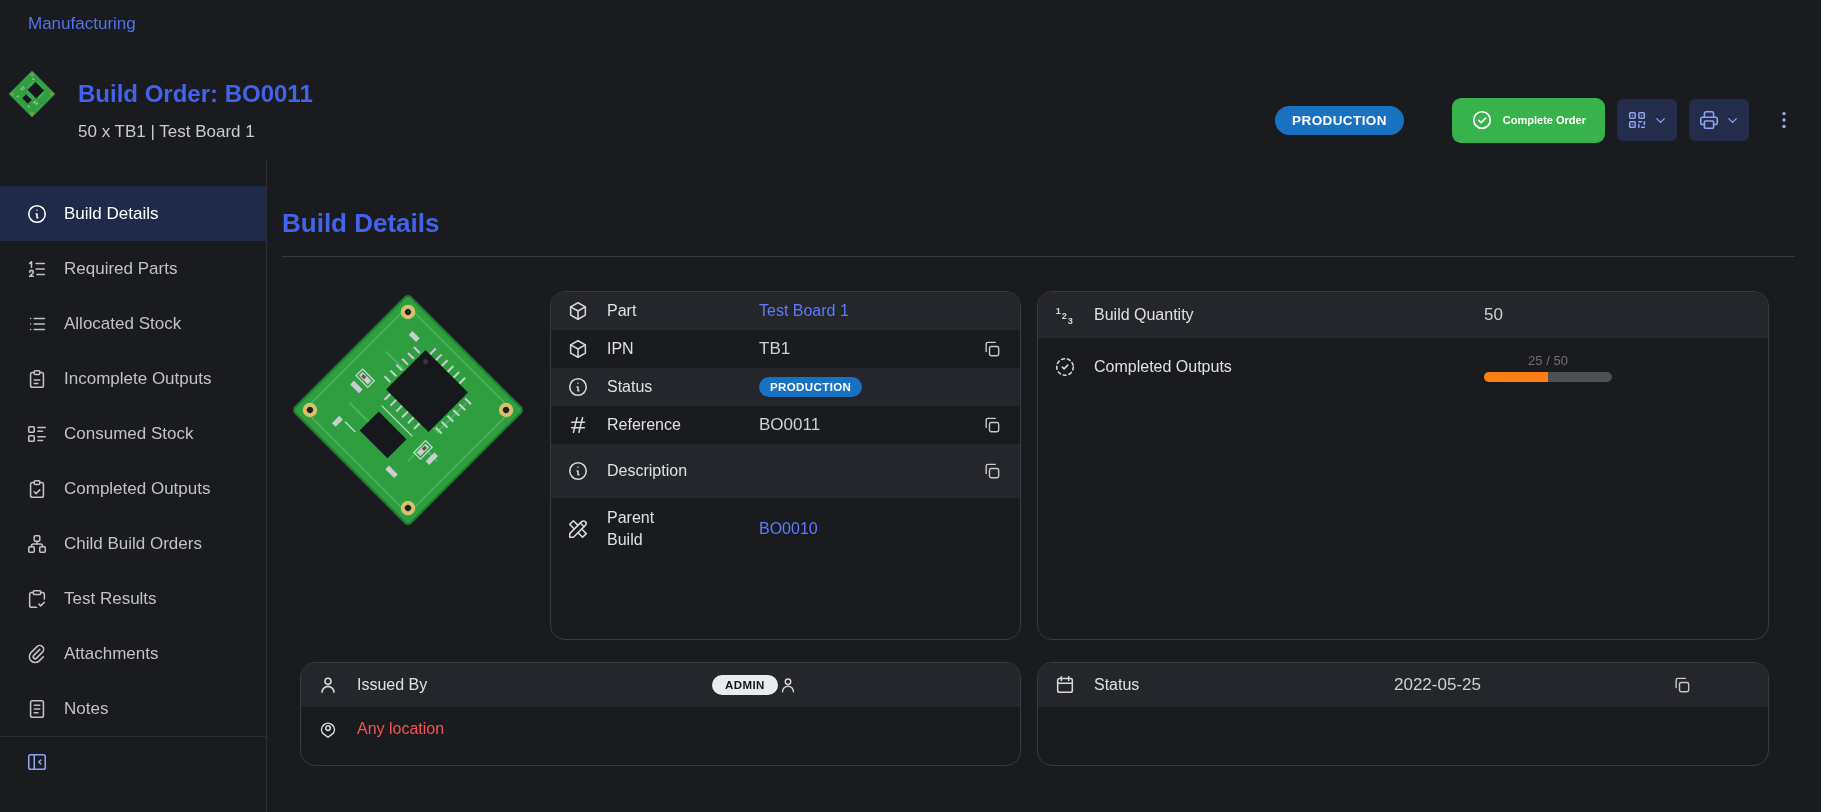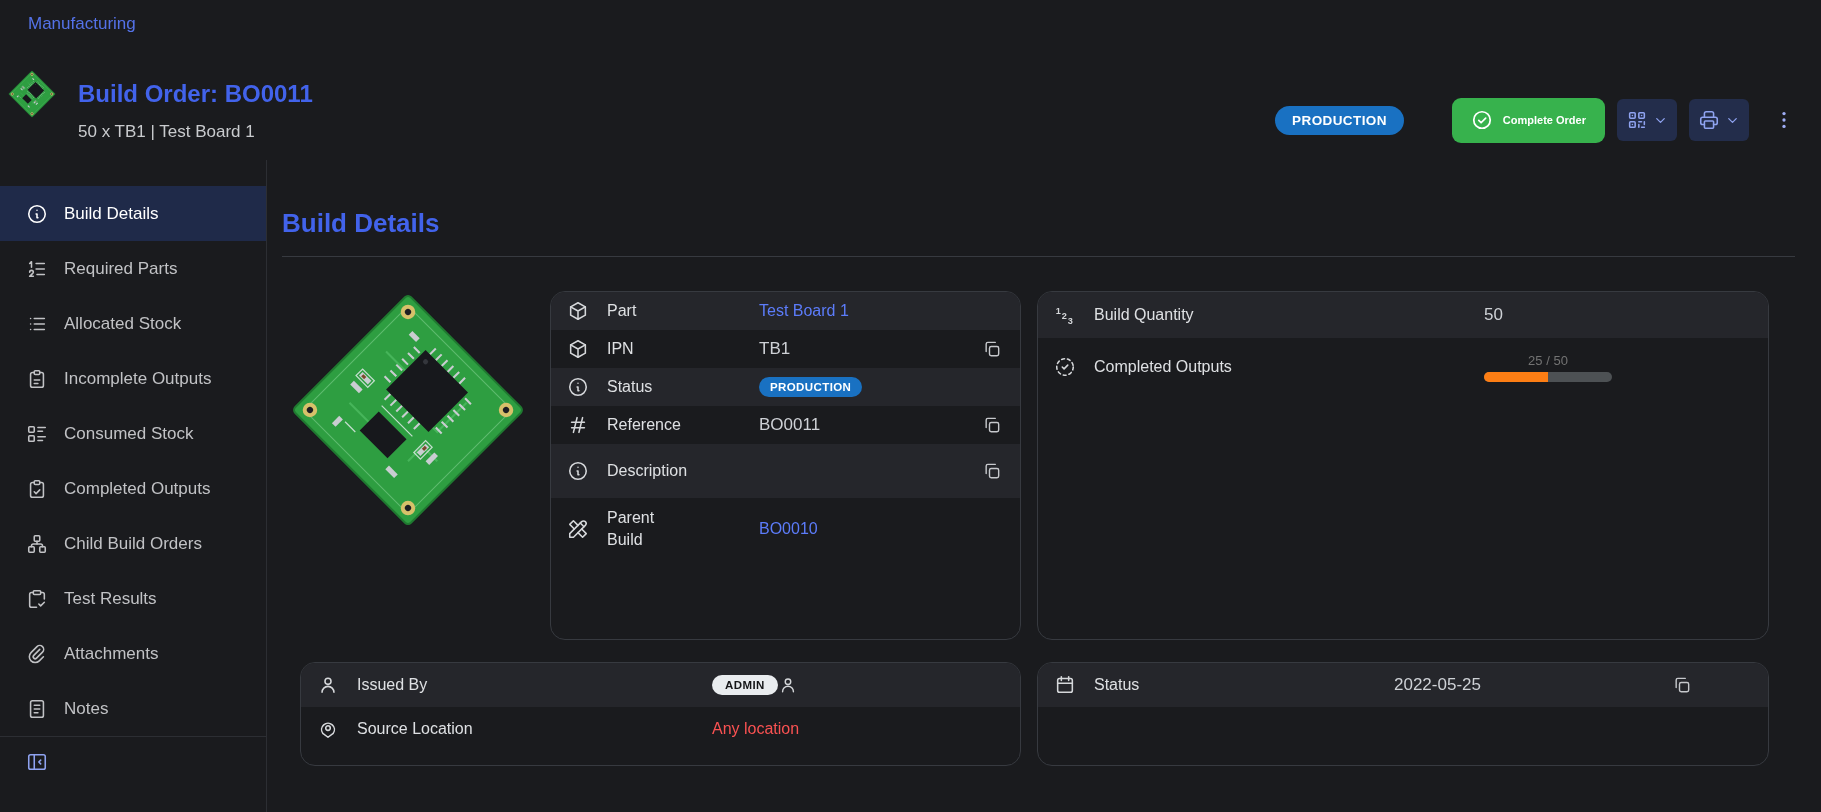--- a/index.html
+++ b/index.html
@@ -575,21 +575,20 @@
                   </svg>
                 </span>
             </div>
           </div>
           <div class="row">
             <span class="ricon">
                 <svg class="i22">
                   <use href="#i-map-pin"></use>
                 </svg>
               </span>
-            <div class="label">Source Location</div>
             <span class="danger-text">Any location</span>
           </div>
         </div>
 
         <div class="panel created-panel">
           <div class="row striped">
             <span class="ricon">
                 <svg class="i22">
                   <use href="#i-calendar"></use>
                 </svg>

